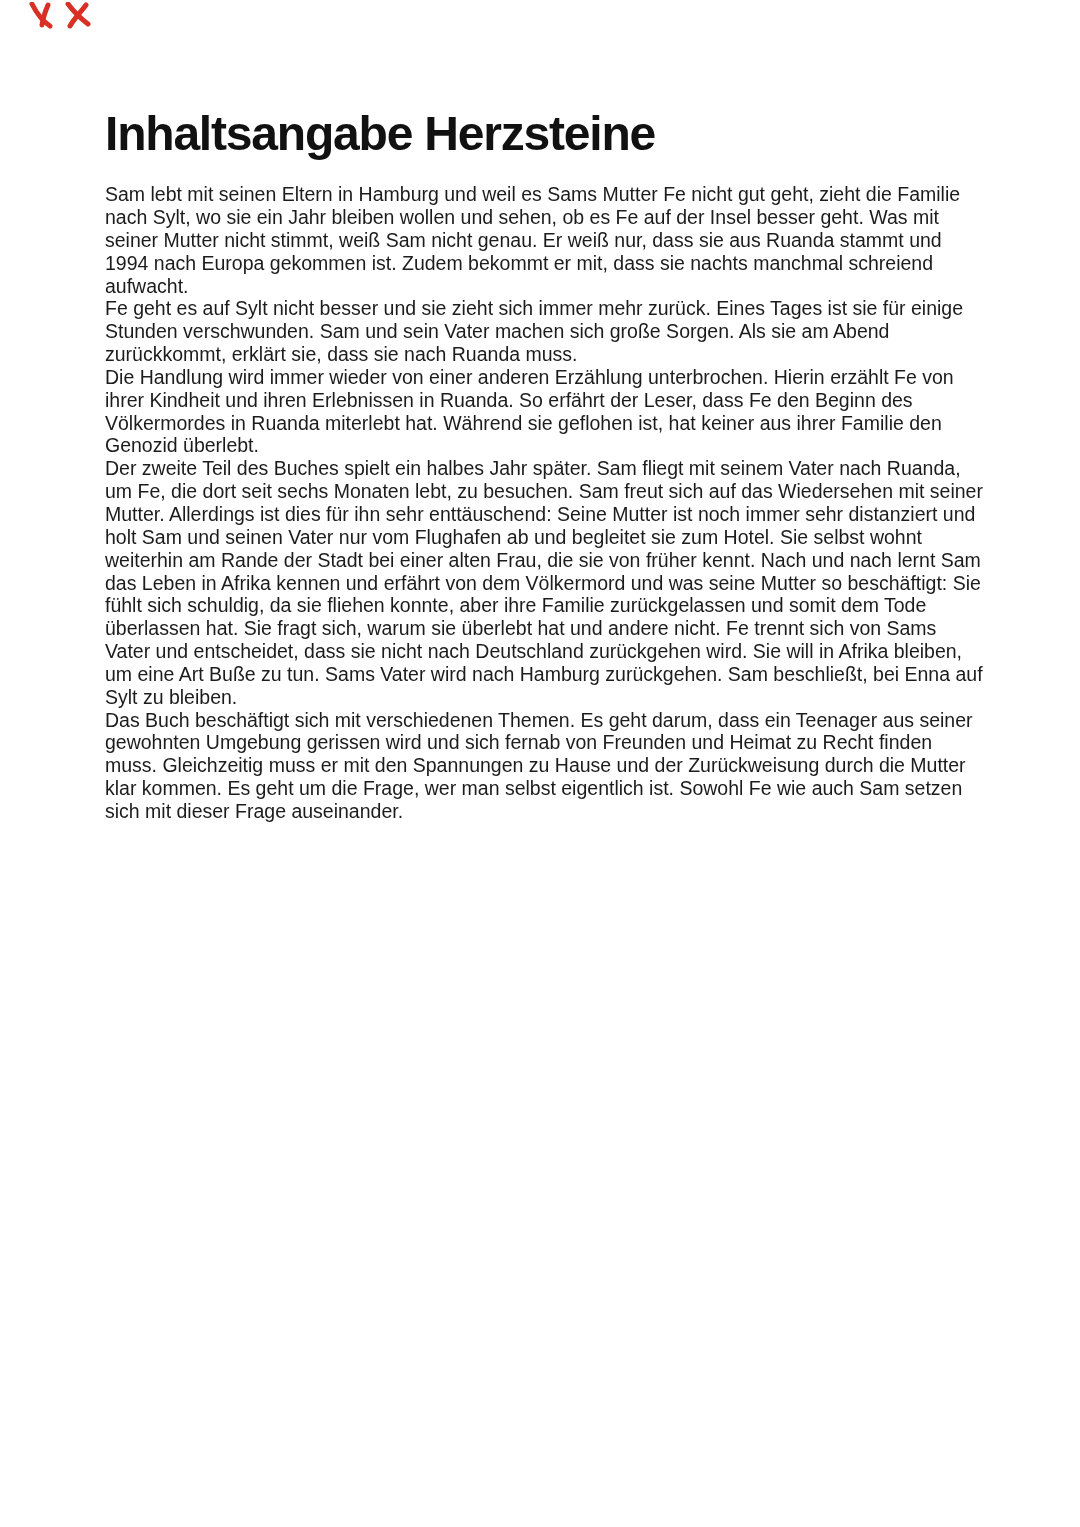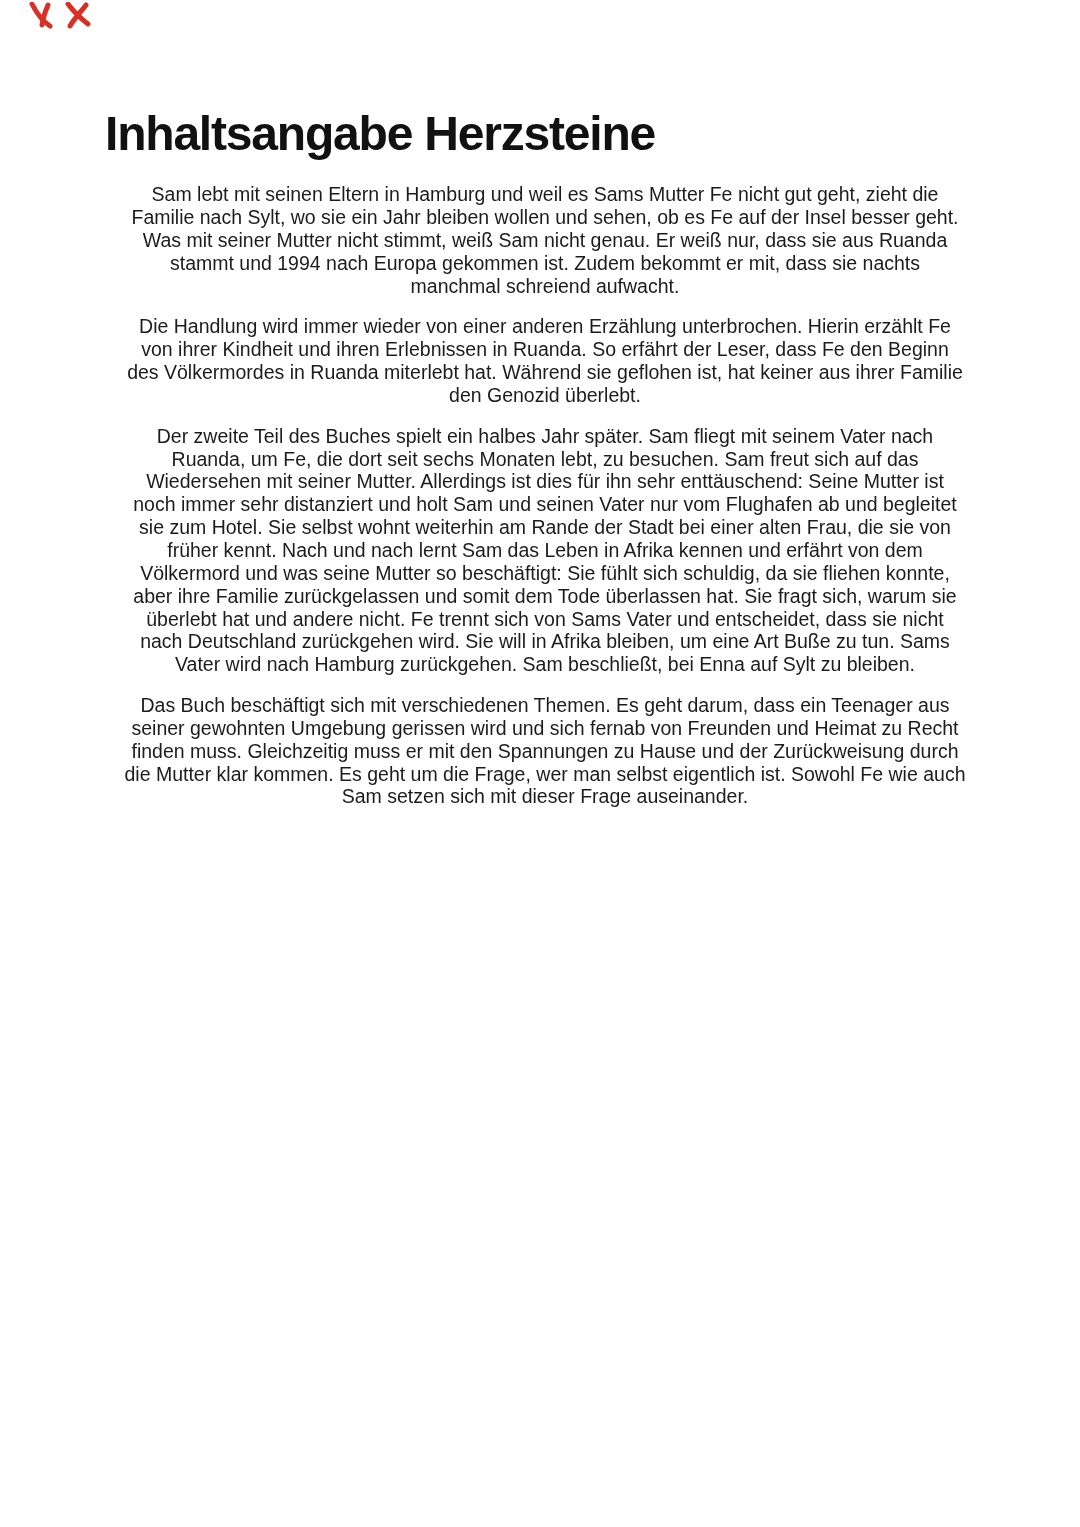--- a/index.html
+++ b/index.html
@@ -31,23 +31,23 @@
     color: #111111;
     white-space: nowrap;
   }
   .paragraphs {
     margin-top: 22px;
     font-size: 19.5px;
     line-height: 22.85px;
     color: #1c1c1c;
   }
   .paragraphs p.para {
-    margin: 18px;
+    margin: 0;
     padding: 0;
-    text-align: center;
+    text-align: left;
   }
   .red-mark {
     position: absolute;
     pointer-events: none;
   }
   .red-mark path {
     fill: none;
     stroke: #d93025;
     stroke-width: 5;
     stroke-linecap: round;
@@ -70,19 +70,20 @@
   <svg class="red-mark red-mark-bottom" width="46" height="26" viewBox="0 0 46 26" aria-hidden="true">
     <path d="M4 24 C 10 14, 18 8, 26 3"></path>
     <path d="M24 24 C 30 16, 36 10, 42 4"></path>
   </svg>
 
   <div class="content">
     <h1 class="doc-title">Inhaltsangabe Herzsteine</h1>
 
     <div class="paragraphs">
         <p class="para">Sam lebt mit seinen Eltern in Hamburg und weil es Sams Mutter Fe nicht gut geht, zieht die Familie nach Sylt, wo sie ein Jahr bleiben wollen und sehen, ob es Fe auf der Insel besser geht. Was mit seiner Mutter nicht stimmt, weiß Sam nicht genau. Er weiß nur, dass sie aus Ruanda stammt und 1994 nach Europa gekommen ist. Zudem bekommt er mit, dass sie nachts manchmal schreiend aufwacht.</p>
+        <p class="para">Fe geht es auf Sylt nicht besser und sie zieht sich immer mehr zurück. Eines Tages ist sie für einige Stunden verschwunden. Sam und sein Vater machen sich große Sorgen. Als sie am Abend zurückkommt, erklärt sie, dass sie nach Ruanda muss.</p>
         <p class="para">Die Handlung wird immer wieder von einer anderen Erzählung unterbrochen. Hierin erzählt Fe von ihrer Kindheit und ihren Erlebnissen in Ruanda. So erfährt der Leser, dass Fe den Beginn des Völkermordes in Ruanda miterlebt hat. Während sie geflohen ist, hat keiner aus ihrer Familie den Genozid überlebt.</p>
         <p class="para">Der zweite Teil des Buches spielt ein halbes Jahr später. Sam fliegt mit seinem Vater nach Ruanda, um Fe, die dort seit sechs Monaten lebt, zu besuchen. Sam freut sich auf das Wiedersehen mit seiner Mutter. Allerdings ist dies für ihn sehr enttäuschend: Seine Mutter ist noch immer sehr distanziert und holt Sam und seinen Vater nur vom Flughafen ab und begleitet sie zum Hotel. Sie selbst wohnt weiterhin am Rande der Stadt bei einer alten Frau, die sie von früher kennt. Nach und nach lernt Sam das Leben in Afrika kennen und erfährt von dem Völkermord und was seine Mutter so beschäftigt: Sie fühlt sich schuldig, da sie fliehen konnte, aber ihre Familie zurückgelassen und somit dem Tode überlassen hat. Sie fragt sich, warum sie überlebt hat und andere nicht. Fe trennt sich von Sams Vater und entscheidet, dass sie nicht nach Deutschland zurückgehen wird. Sie will in Afrika bleiben, um eine Art Buße zu tun. Sams Vater wird nach Hamburg zurückgehen. Sam beschließt, bei Enna auf Sylt zu bleiben.</p>
         <p class="para">Das Buch beschäftigt sich mit verschiedenen Themen. Es geht darum, dass ein Teenager aus seiner gewohnten Umgebung gerissen wird und sich fernab von Freunden und Heimat zu Recht finden muss. Gleichzeitig muss er mit den Spannungen zu Hause und der Zurückweisung durch die Mutter klar kommen. Es geht um die Frage, wer man selbst eigentlich ist. Sowohl Fe wie auch Sam setzen sich mit dieser Frage auseinander.</p>
       </div>
   </div>
 
 </div>
 
 </body></html>

